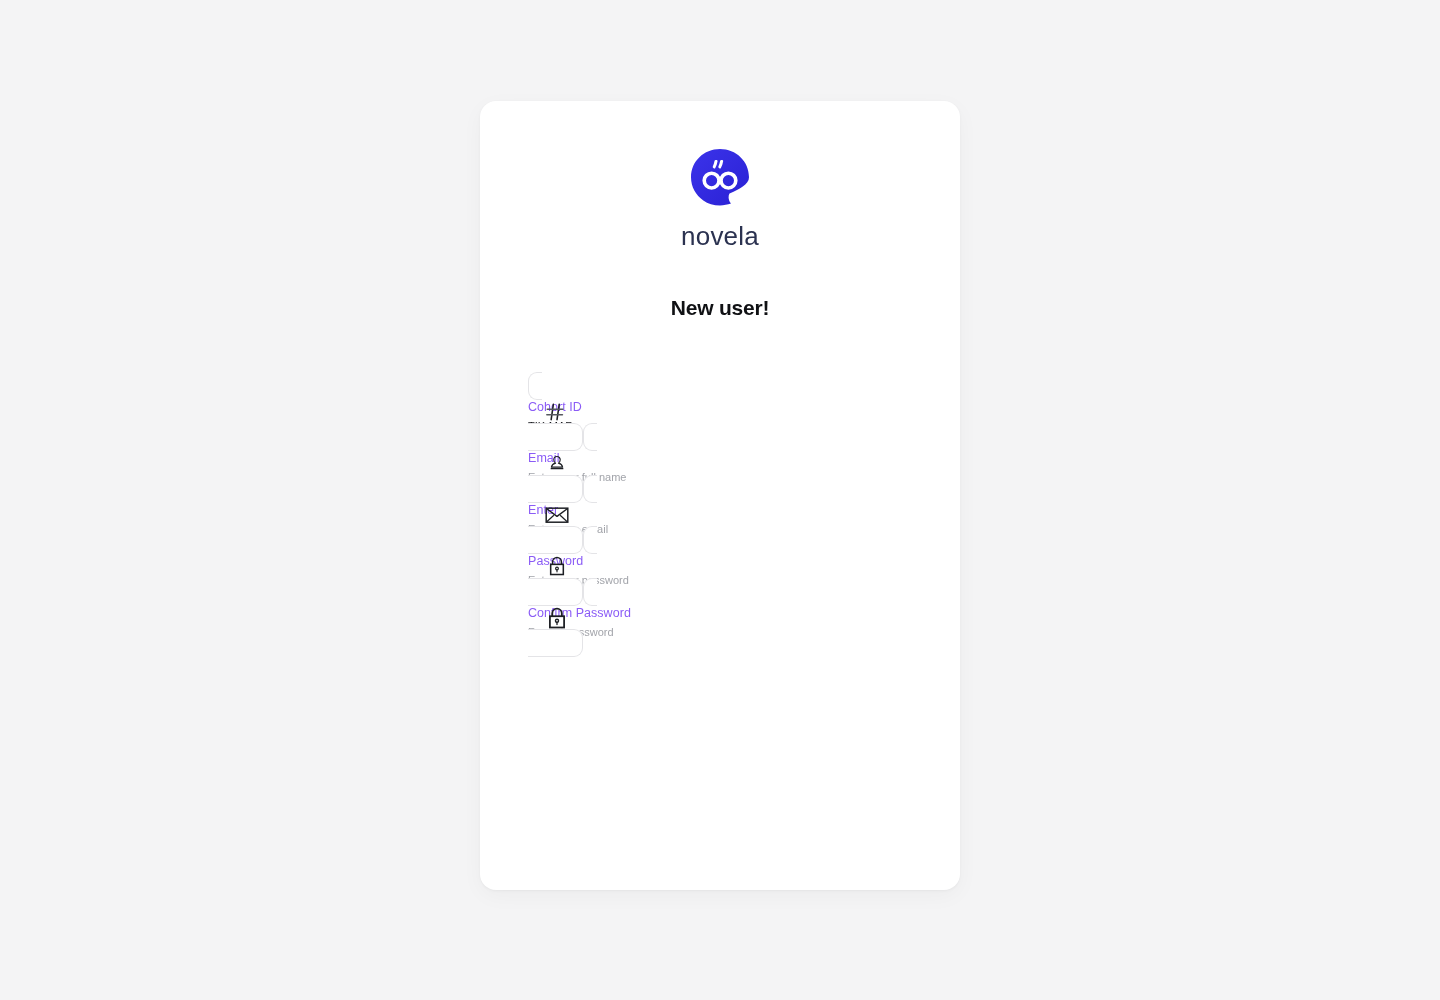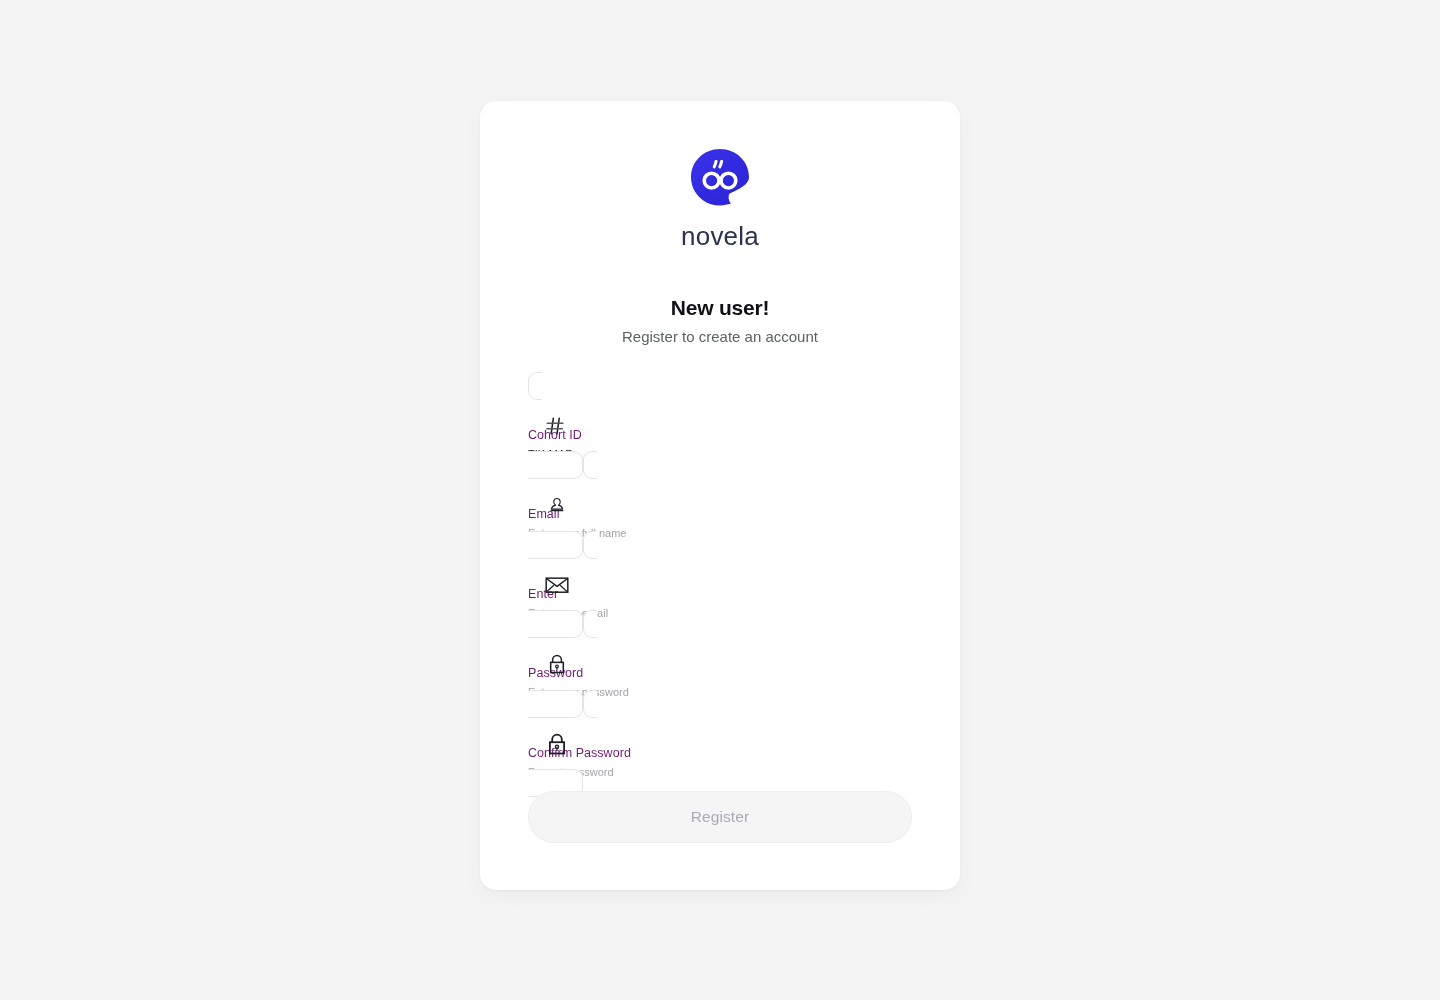--- a/index.html
+++ b/index.html
@@ -89,25 +89,24 @@
     height: 58px;
     border: 1px solid #e4e4e7;
     border-radius: 9px;
     background: #ffffff;
     margin-bottom: 17px;
     padding: 9px 54px 0 13px;
     cursor: text;
   }
   .field-label {
     font-size: 12.5px;
-    color: #701a75;
+    color: #8b5cf6;
     line-height: 1.25;
     display: block;
     letter-spacing: 0.05px;
-    margin-top: 28px;
   }
   .field-input {
     display: block;
     width: 100%;
     border: 0;
     outline: none;
     padding: 0;
     margin-top: 3px;
     background: transparent;
     font-family: "Liberation Sans", sans-serif;
@@ -169,21 +168,20 @@
           <path d="M35.2 13.9c-.4 2.6-1.2 4.9-2.3 7-.3.6-1.1.7-1.6.3l-.6-.5c-.4-.3-.5-.8-.3-1.2.8-1.6 1.4-3.4 1.7-5.4.1-.6.6-1 1.2-1h.7c.7 0 1.3.6 1.2 1.3z"></path>
         </g>
         <circle cx="23.6" cy="33.6" r="7.4" fill="none" stroke="#ffffff" stroke-width="3.6"></circle>
         <circle cx="40.4" cy="33.6" r="7.4" fill="none" stroke="#ffffff" stroke-width="3.6"></circle>
       </svg>
       <div class="wordmark">novela</div>
     </div>
 
     <div class="headings">
       <h1 class="title">New user!</h1>
-      <div class="subtitle">Register to create an account</div>
     </div>
 
     <div class="form">
 
       <label class="field">
         <span class="field-label">Cohort ID</span>
         <input class="field-input" type="text" value="TIK-MAR" placeholder="" style="">
         <span class="field-icon">
           <svg width="22" height="22" viewBox="0 0 24 24" fill="none">
             <path d="M10.2 3.6 7.8 20.4" stroke="#1d1f24" stroke-width="1.7" stroke-linecap="round"></path>
@@ -239,18 +237,15 @@
             <path d="M5.4 9.6V7.1a4.6 4.6 0 0 1 9.2 0v2.5" stroke="#1d1f24" stroke-width="1.7"></path>
             <rect x="3.2" y="9.8" width="13.6" height="10.8" stroke="#1d1f24" stroke-width="1.7"></rect>
             <circle cx="10" cy="14.2" r="1.5" stroke="#1d1f24" stroke-width="1.3"></circle>
             <path d="M10 15.2v2.6" stroke="#1d1f24" stroke-width="1.3" stroke-linecap="round"></path>
           </svg>
         </span>
       </label>
 
     </div>
 
-    <div class="submit-wrap">
-      <button class="submit-button" type="button" disabled="">Register</button>
-    </div>
 
   </div>
 </div>
 
 </body></html>

